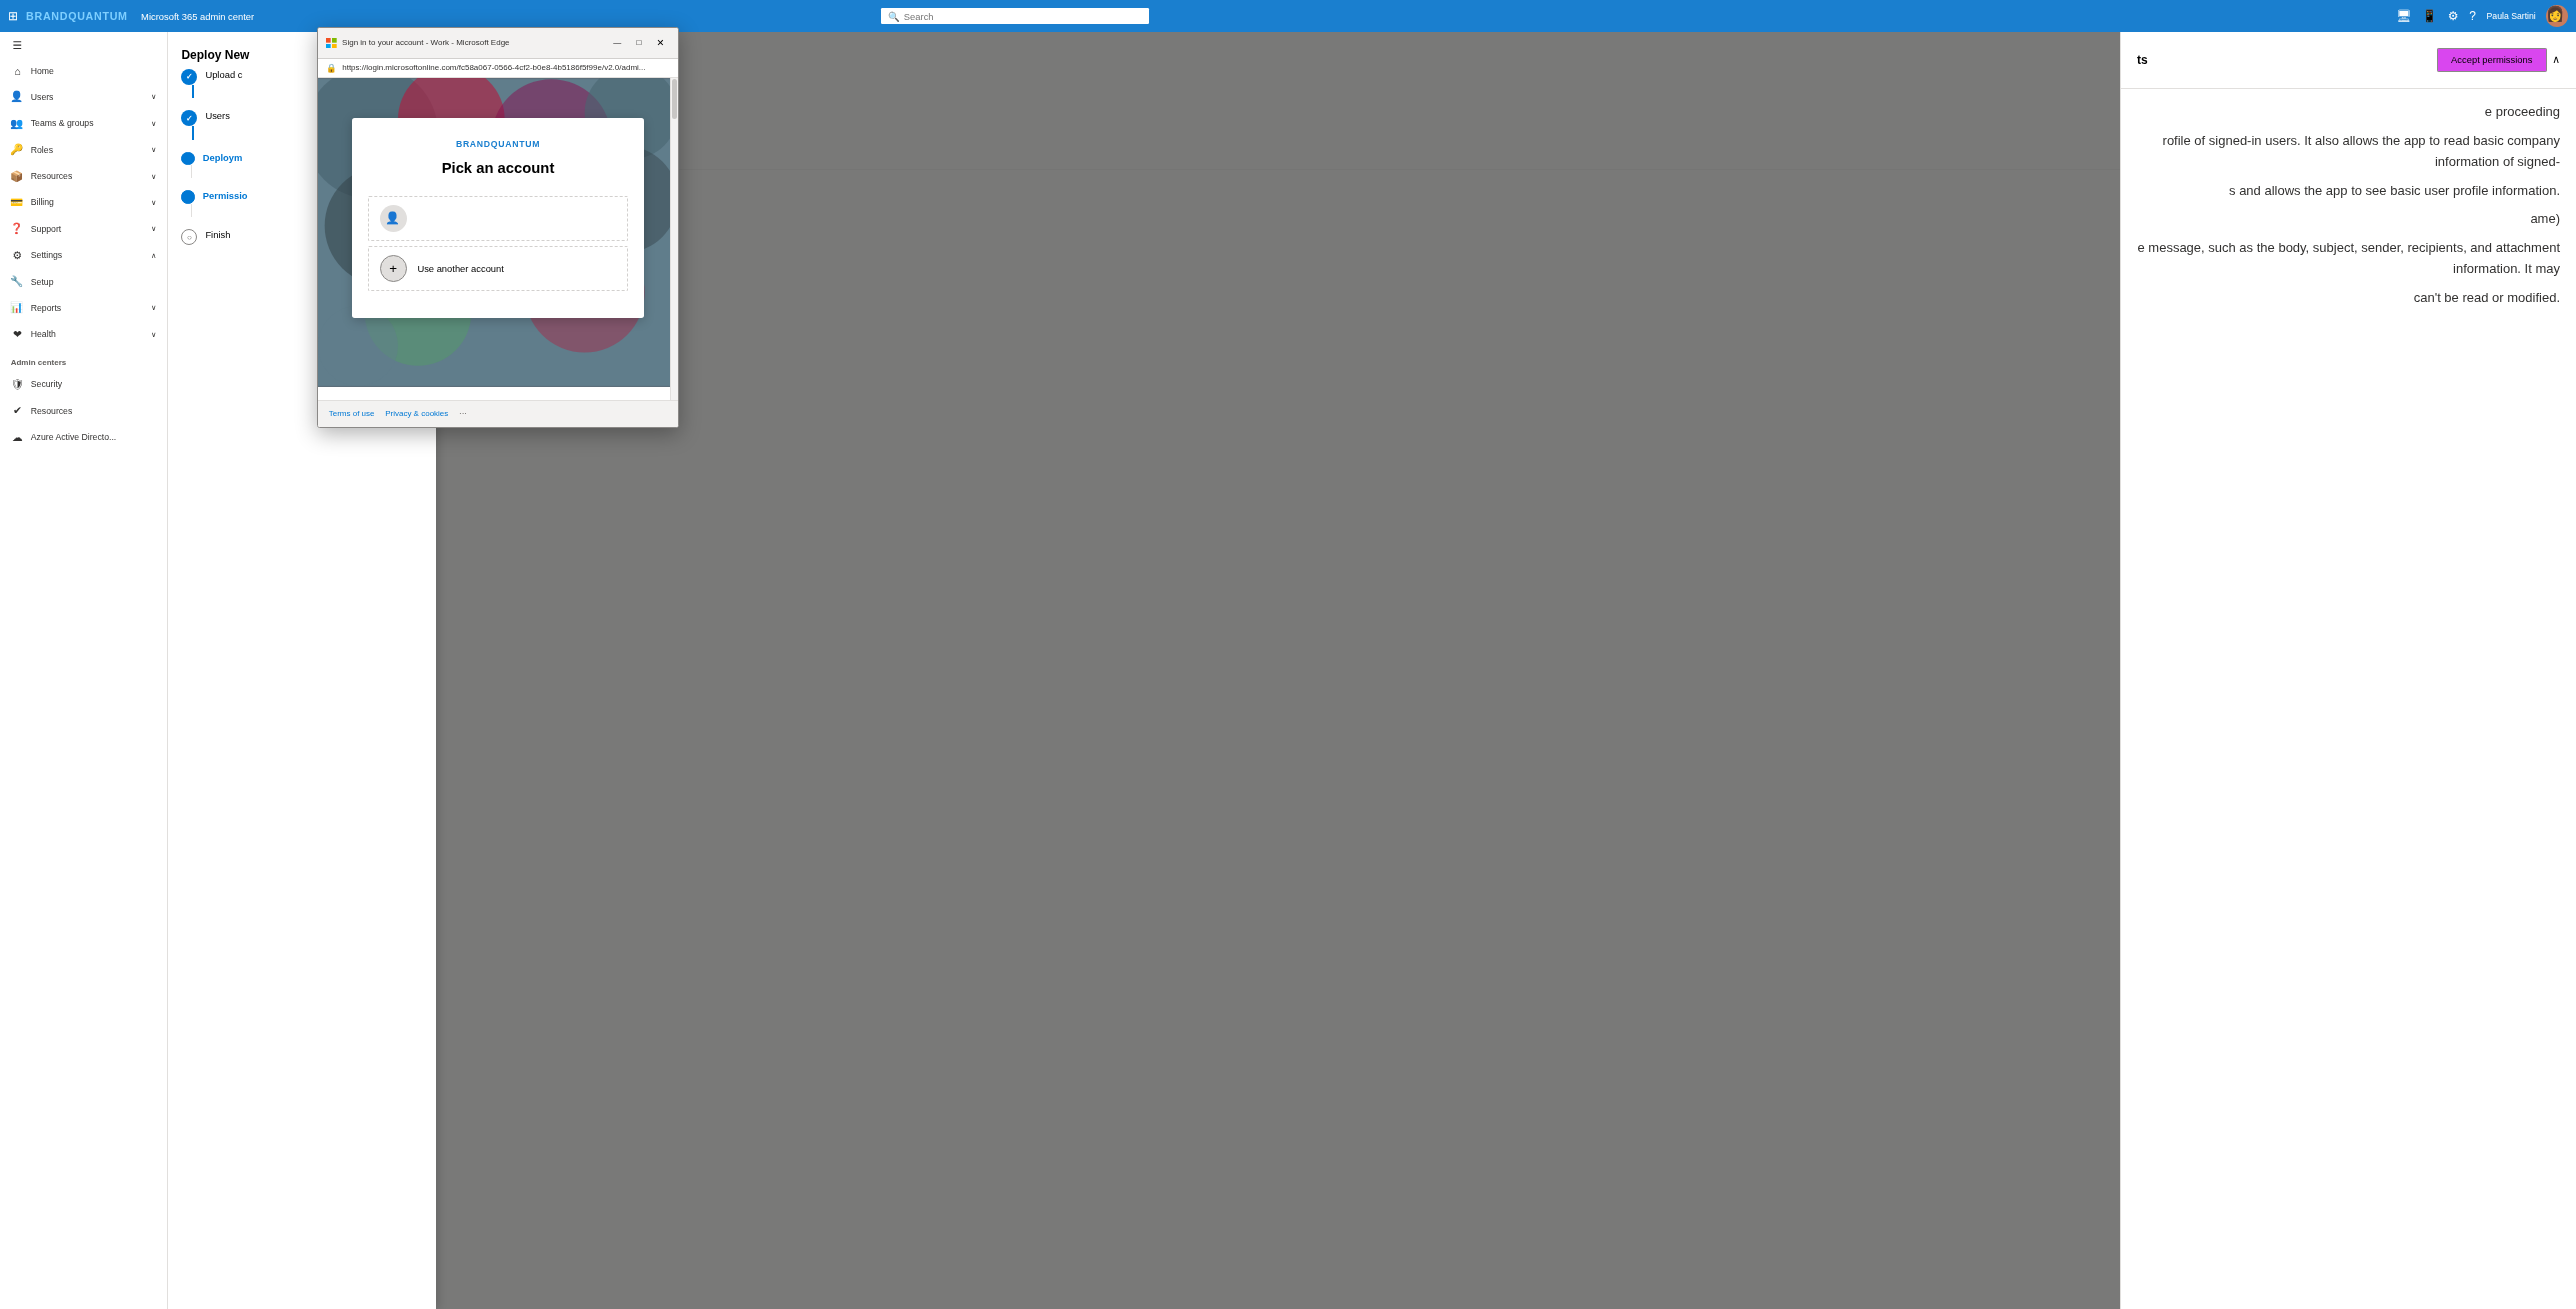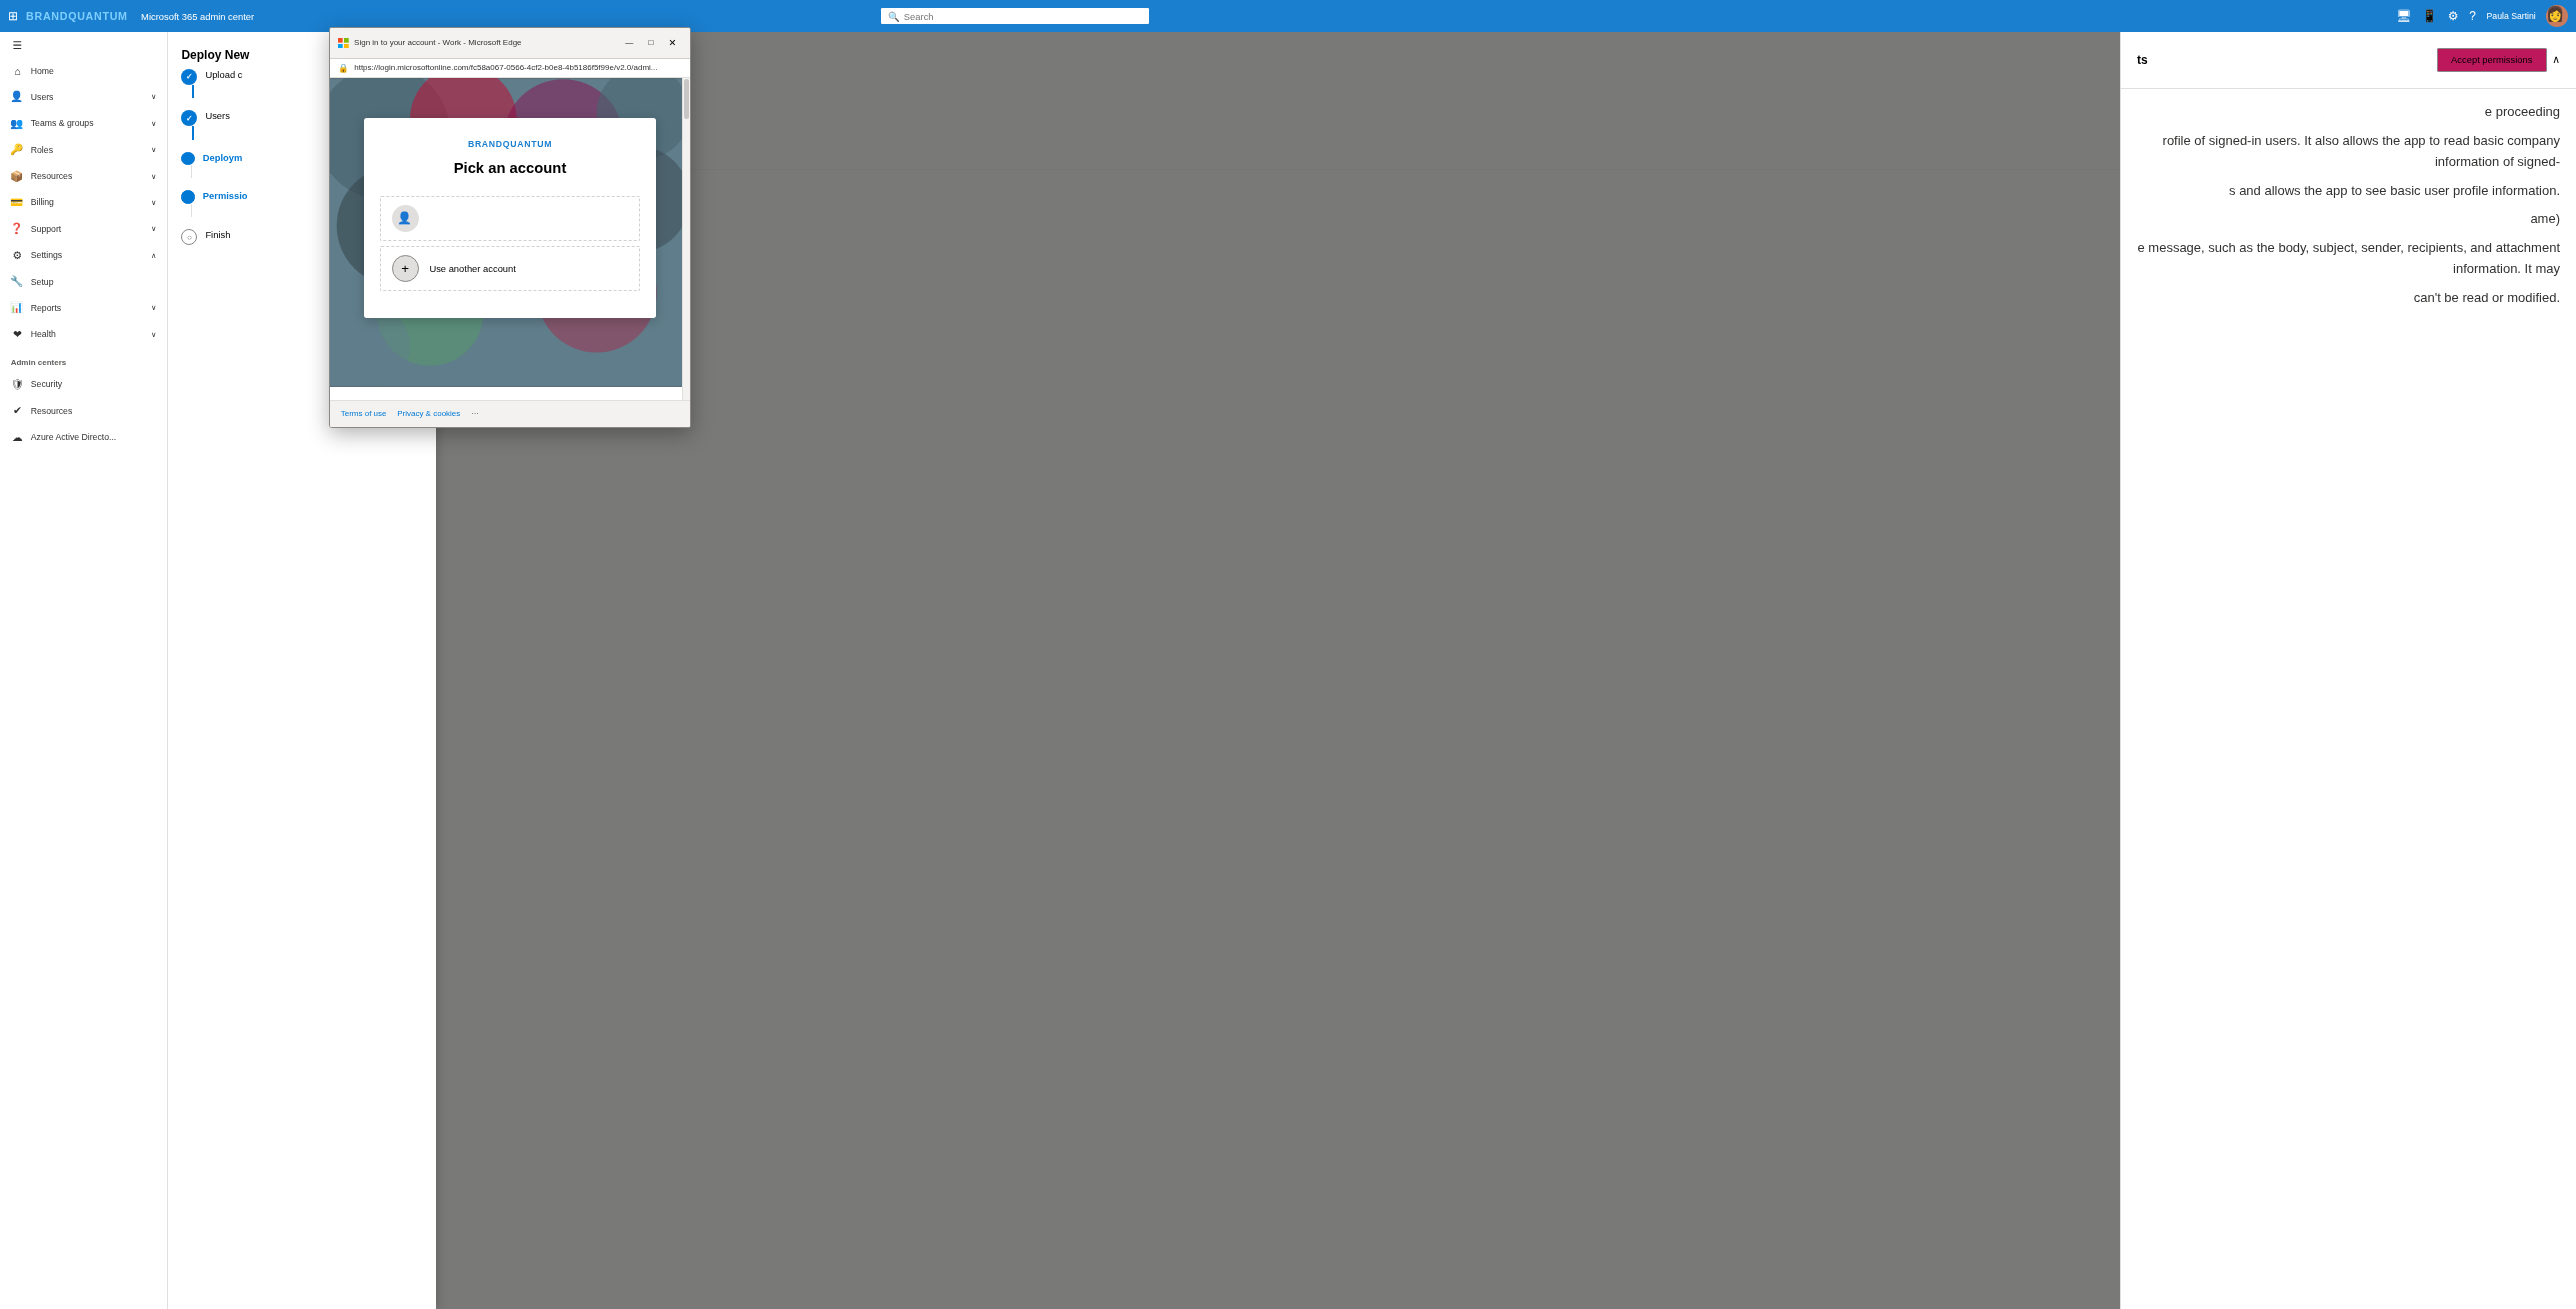--- a/index.html
+++ b/index.html
@@ -84,29 +84,29 @@
       position: absolute; top: 0; right: 0; bottom: 0; width: 456px;
       background: white; z-index: 55; border-left: 0.7px solid #e1dfdd;
       overflow-y: auto;
     }
     .permissions-header {
       display: flex; align-items: center; justify-content: space-between;
       padding: 16px 16px; border-bottom: 0.7px solid #e1dfdd;
     }
     .permissions-title { font-size: 12px; font-weight: 600; }
     .accept-btn {
-      background: #be185d; border: 0.7px solid #8a8886; padding: 5.4px 13.4px;
+      background: #d946ef; border: 0.7px solid #8a8886; padding: 5.4px 13.4px;
       font-size: 9.4px; cursor: pointer; border-radius: 1.3px;
     }
     .permissions-body { padding: 13.4px 16px; }
     .permissions-text { font-size: 13px; color: #323130; line-height: 1.6; margin-bottom: 8px; text-align: right; }
 
     
     .browser-window {
-      position: fixed; top: 27px; left: 329px; width: 362px; z-index: 200;
+      position: fixed; top: 27px; left: 317px; width: 362px; z-index: 200;
       background: white; border: 0.7px solid #8a8886; border-radius: 2.7px;
       box-shadow: 0 5.4px 21.5px rgba(0,0,0,0.3); overflow: hidden;
     }
     .browser-titlebar {
       background: #f3f2f1; padding: 5.4px 8px;
       display: flex; align-items: center; gap: 5.4px; border-bottom: 0.7px solid #d2d0ce;
     }
     .browser-controls { display: flex; gap: 2.7px; margin-left: auto; }
     .browser-control {
       width: 19px; height: 19px; display: flex; align-items: center; justify-content: center;

